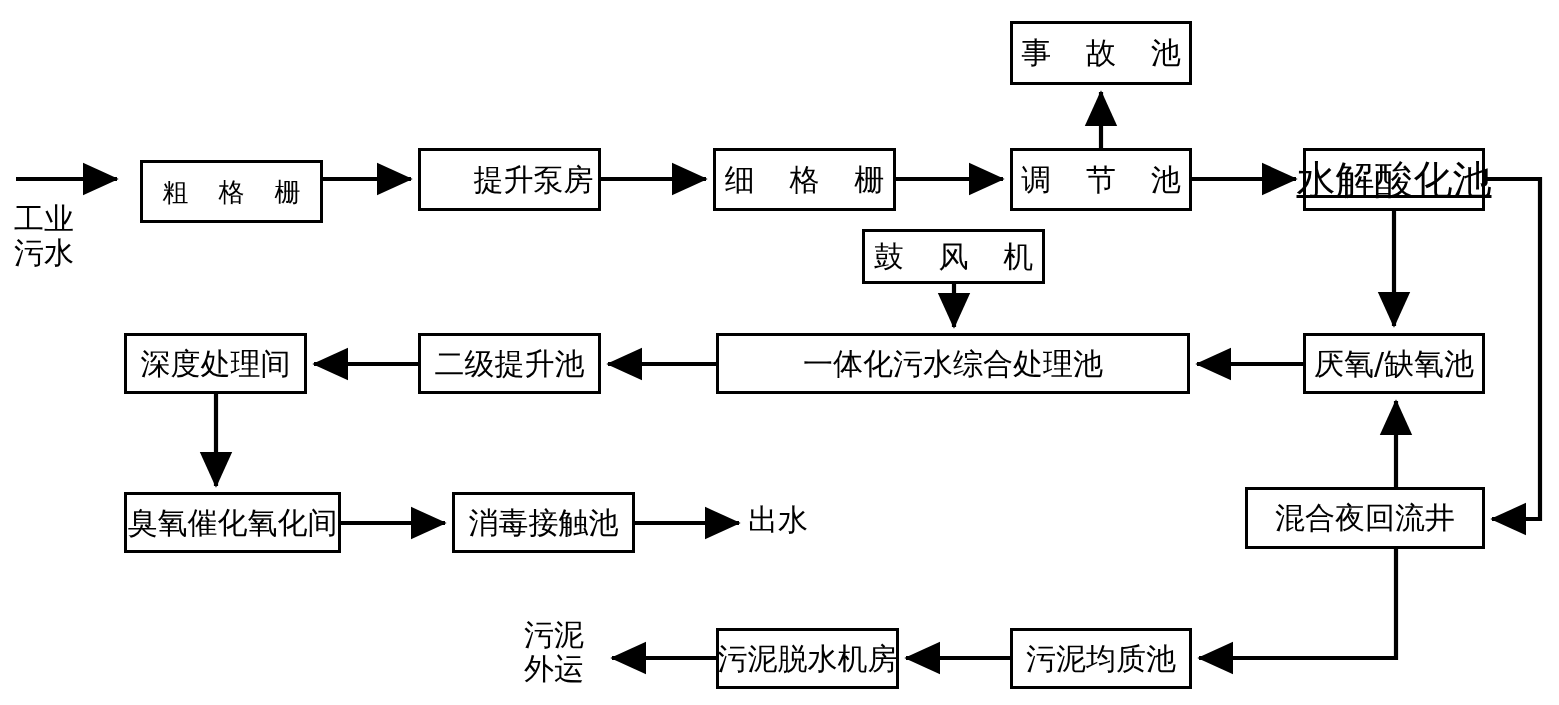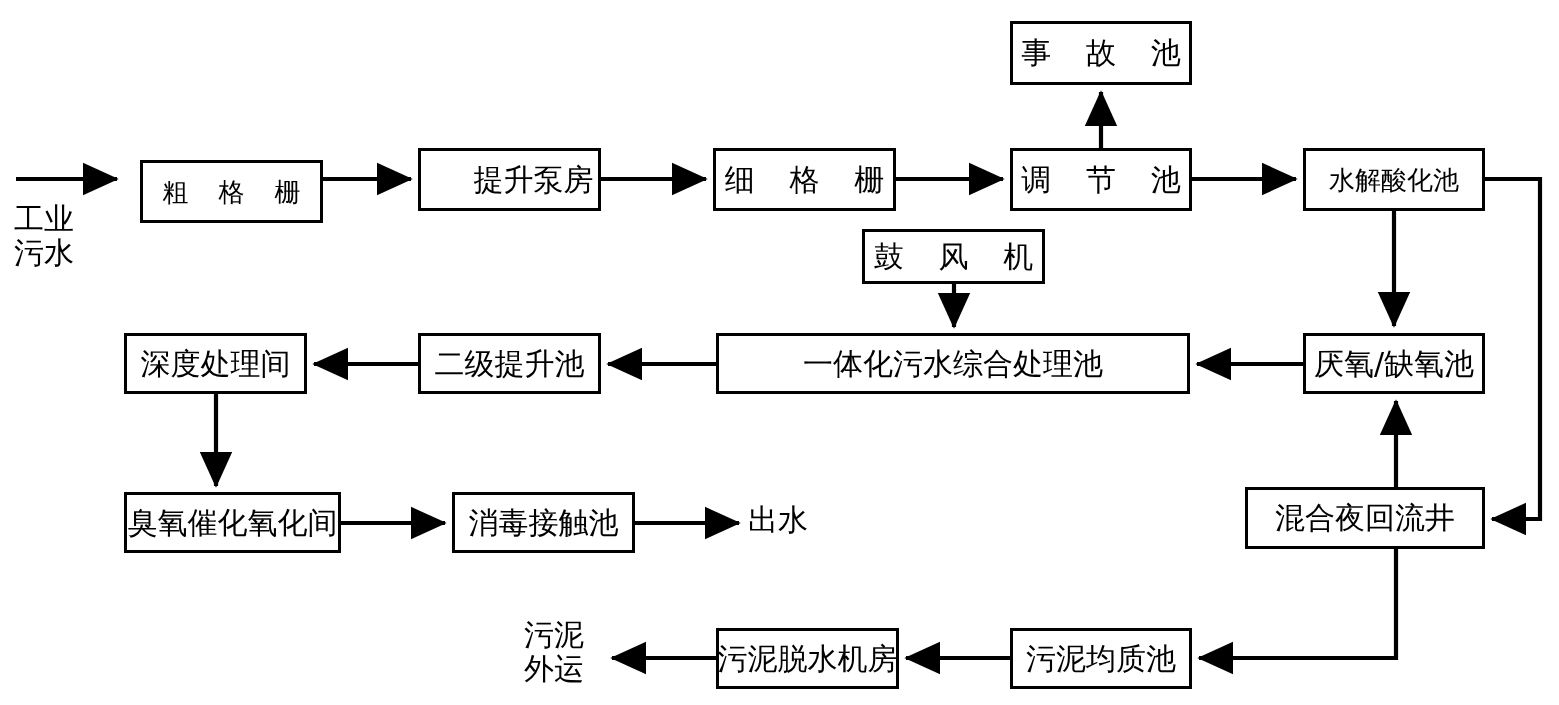--- a/index.html
+++ b/index.html
@@ -112,21 +112,21 @@
   </div>
   <div class="node" style="left: 418px; top: 148px; width: 183px; height: 63px; font-size: 30px; padding-left: 48px;">
     <span class="lbl">提升泵房</span>
   </div>
   <div class="node" style="left: 713px; top: 148px; width: 183px; height: 63px; font-size: 30px;">
     <span class="lbl sp">细 格 栅</span>
   </div>
   <div class="node" style="left: 1010px; top: 148px; width: 182px; height: 63px; font-size: 30px;">
     <span class="lbl sp">调 节 池</span>
   </div>
-  <div class="node" style="left: 1303px; top: 148px; width: 182px; height: 63px; font-size: 26px;">
+  <div class="node" style="left: 1303px; top: 148px; width: 182px; height: 63px; font-size: 39px; text-decoration: underline;">
     <span class="lbl">水解酸化池</span>
   </div>
   <div class="node" style="left: 862px; top: 229px; width: 183px; height: 55px; font-size: 30px;">
     <span class="lbl sp">鼓 风 机</span>
   </div>
   <div class="node" style="left: 124px; top: 333px; width: 183px; height: 61px; font-size: 30px;">
     <span class="lbl">深度处理间</span>
   </div>
   <div class="node" style="left: 418px; top: 333px; width: 183px; height: 61px; font-size: 30px;">
     <span class="lbl">二级提升池</span>

